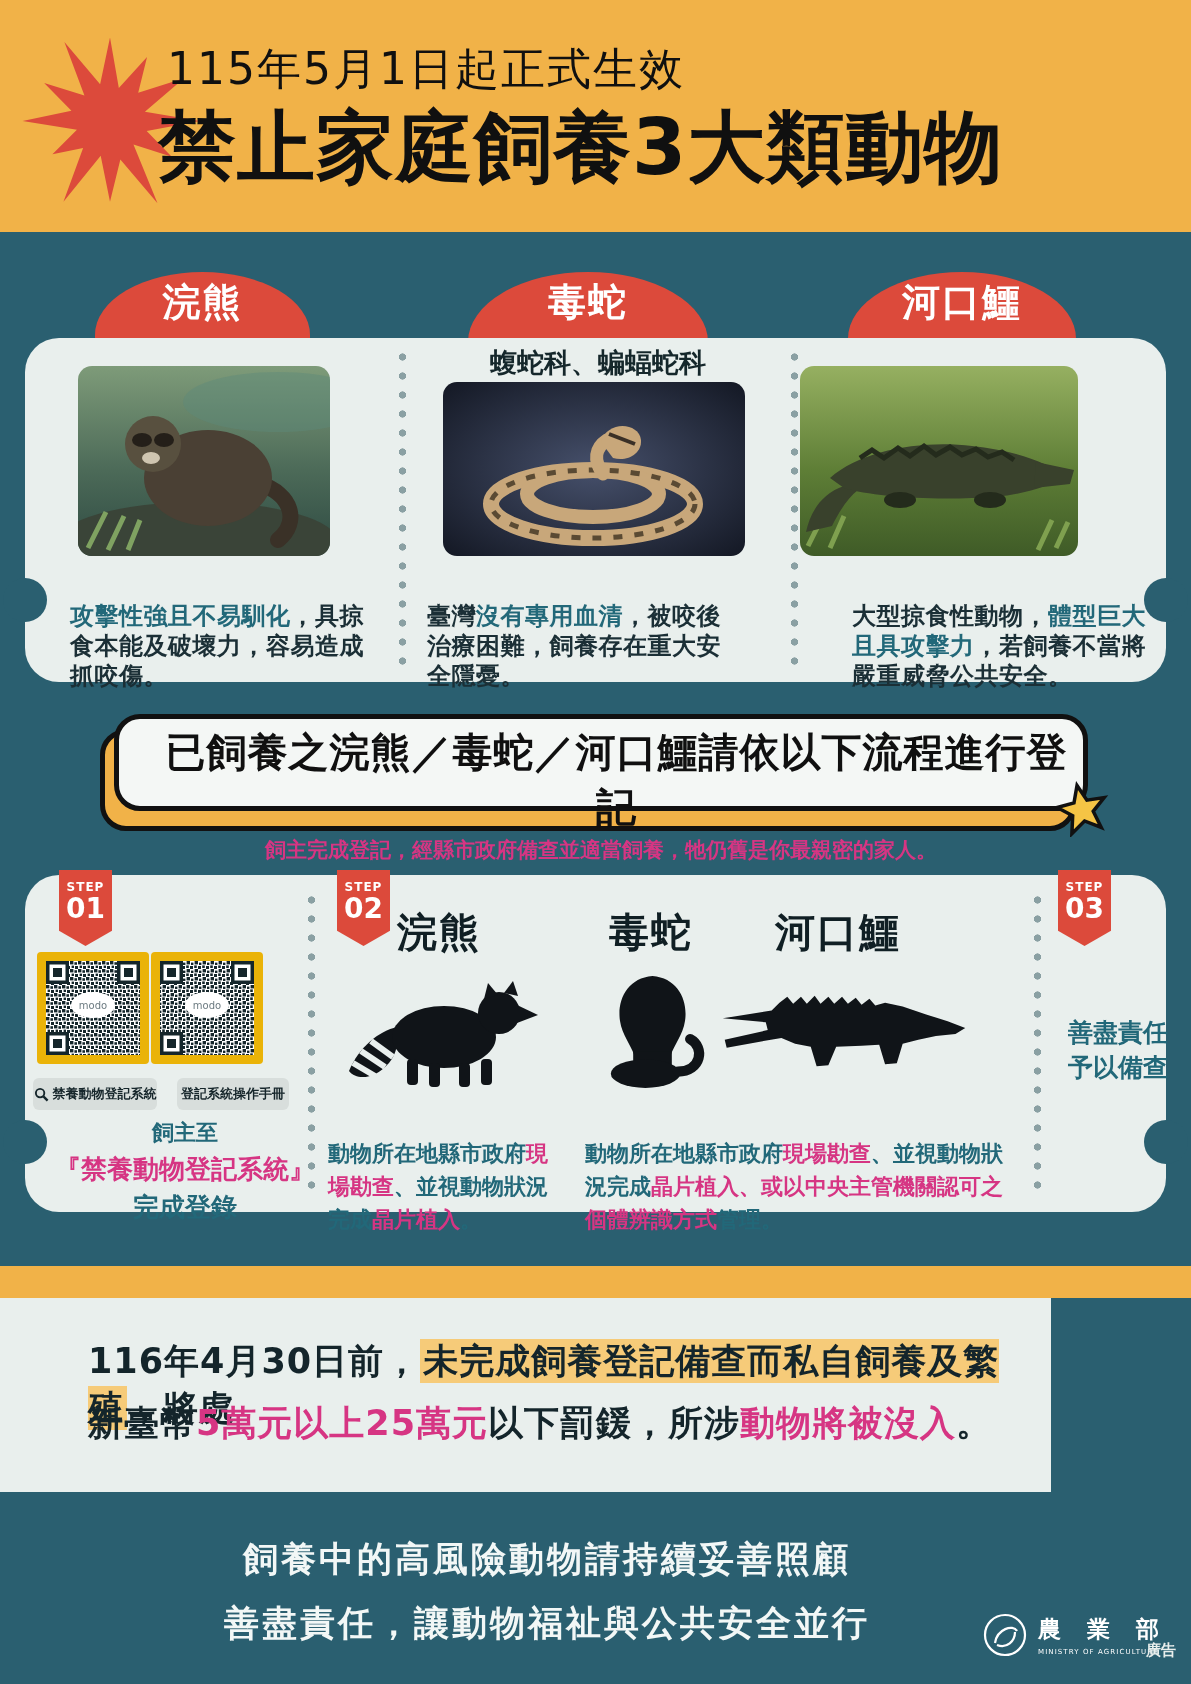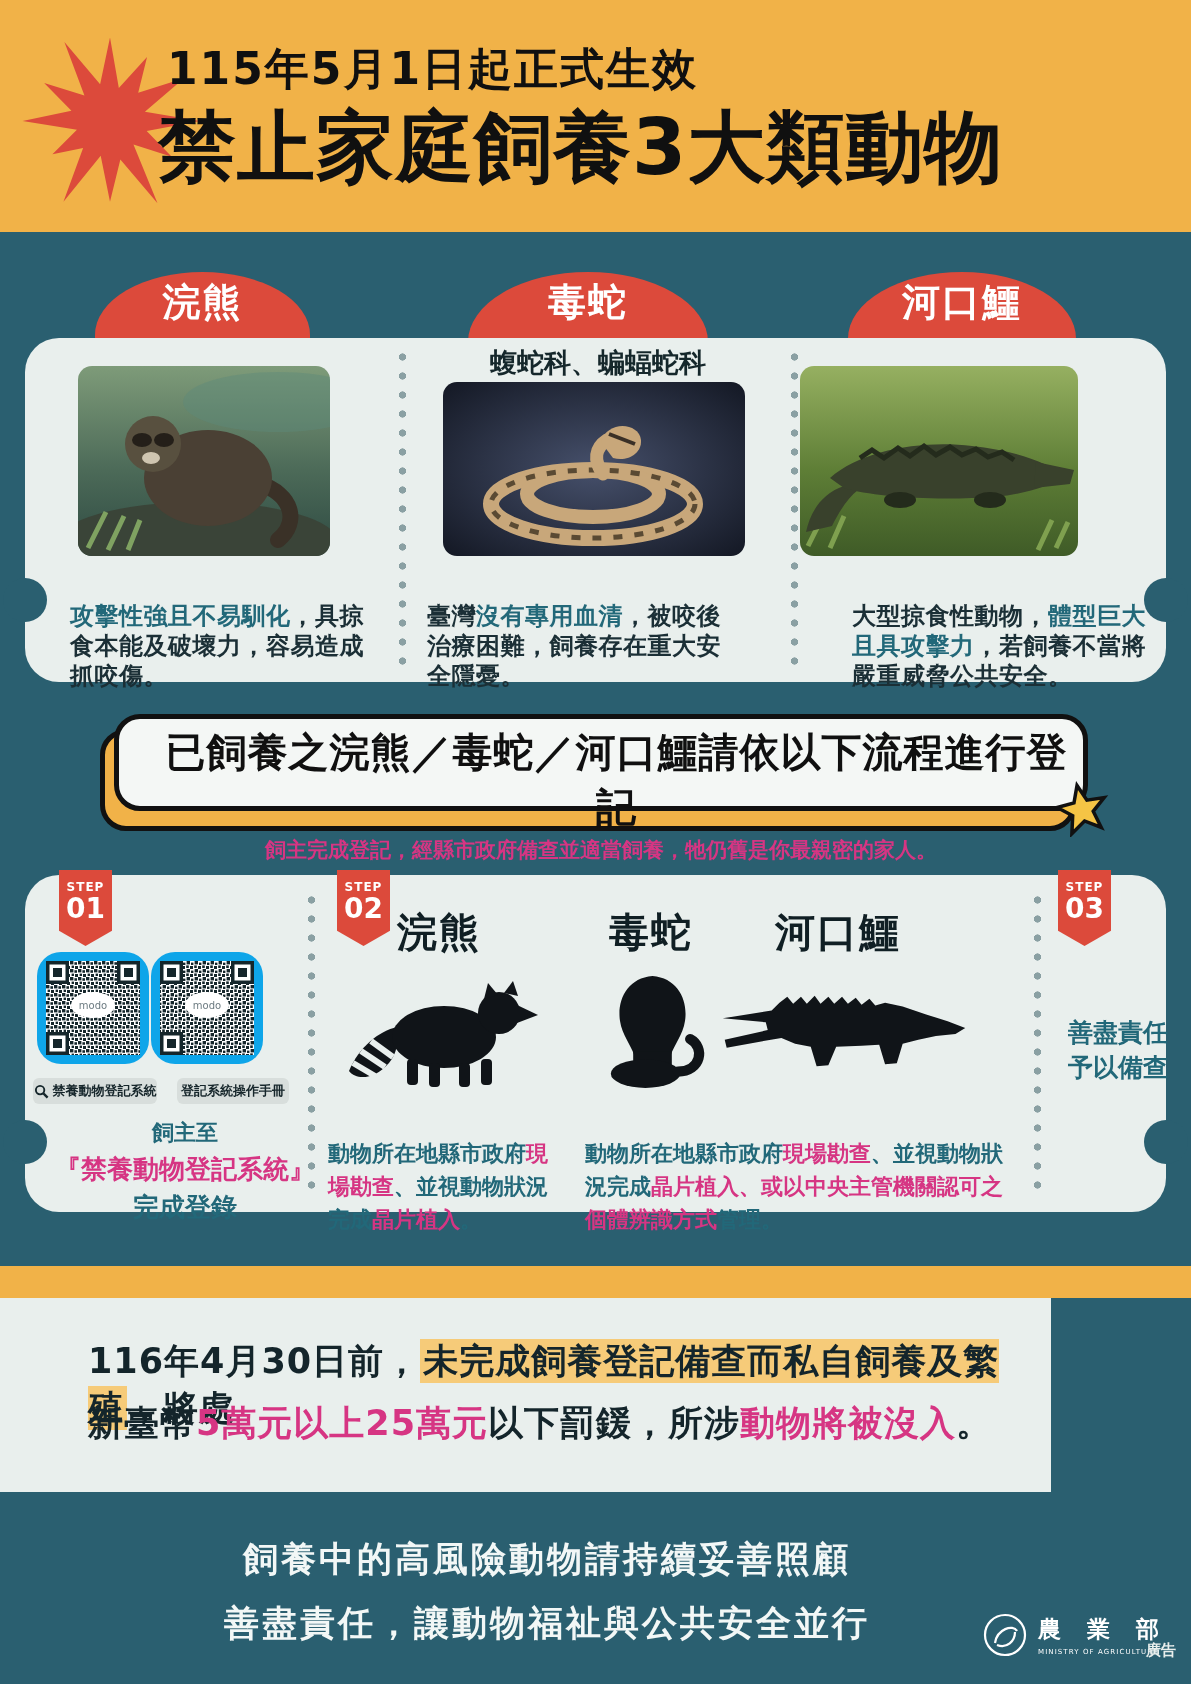--- a/index.html
+++ b/index.html
@@ -1,20 +1,20 @@
 <!DOCTYPE html>
 <html><head>
 <meta charset="utf-8">
 <style>
   html,body{margin:0;padding:0;background:#444;}
   .poster{position:relative;width:1191px;height:1684px;background:#2A5F70;overflow:hidden;
           font-family:"DejaVu Sans","Liberation Sans",sans-serif;}
   
   .header{position:absolute;left:0;top:0;width:1191px;height:232px;background:#F1B248;}
-  .hline1{position:absolute;left:167px;top:40px;font-size:44px;font-weight:700;color:#101010;letter-spacing:2px;}
+  .hline1{position:absolute;left:167px;top:40px;font-size:44px;font-weight:400;color:#101010;letter-spacing:2px;}
   .hline2{position:absolute;left:158px;top:96px;font-size:78px;font-weight:900;color:#101010;letter-spacing:1px;}
   .starburst{position:absolute;left:10px;top:26px;}
   
   .pill{position:absolute;top:272px;height:70px;background:#DC4A3B;border-radius:120px 120px 0 0/70px 70px 0 0;
         color:#fff;font-weight:900;font-size:38px;display:flex;align-items:center;justify-content:center;
         padding-bottom:10px;box-sizing:border-box;z-index:1;letter-spacing:2px;}
   .pill1{left:95px;width:215px;} .pill2{left:468px;width:240px;} .pill3{left:848px;width:228px;}
   
   .card{position:absolute;left:25px;width:1141px;background:#E9EFED;border-radius:34px;z-index:2;}
   .cats-card{top:338px;height:344px;}
@@ -36,24 +36,24 @@
                border-radius:26px;text-align:center;}
   .banner-title{margin-top:6px;font-size:40px;font-weight:900;color:#101010;letter-spacing:1px;padding-left:31px;}
   .banner-sub{margin-top:1px;font-size:21px;font-weight:900;color:#D63583;}
   .banner-star{position:absolute;right:-22px;bottom:-26px;}
   
   .ribbon{position:absolute;top:-5px;width:53px;height:76px;background:#DC4A3B;color:#fff;text-align:center;
           clip-path:polygon(0 0,100% 0,100% 80%,50% 100%,0 80%);font-weight:800;z-index:4;}
   .ribbon .s{font-size:12px;letter-spacing:1px;margin-top:10px;}
   .ribbon .n{font-size:28px;line-height:1.05;font-weight:800;}
   .r1{left:34px;} .r2{left:312px;} .r3{left:1033px;}
-  .qr{position:absolute;top:77px;width:112px;height:112px;background:#0ea5e9;border-radius:24px;box-sizing:border-box;padding:9px;}
+  .qr{position:absolute;top:77px;width:112px;height:112px;background:#eab308;border-radius:4px;box-sizing:border-box;padding:9px;}
   .qr1{left:12px;} .qr2{left:126px;}
   .qr svg{display:block;width:94px;height:94px;}
-  .qr-label{position:absolute;top:203px;height:26px;background:#D8DEDC;border-radius:6px;color:#16262B;
+  .qr-label{position:absolute;top:203px;height:32px;background:#D8DEDC;border-radius:6px;color:#16262B;
             font-size:13px;font-weight:800;display:flex;align-items:center;justify-content:center;gap:4px;box-sizing:border-box;}
   .ql1{left:8px;width:124px;} .ql2{left:152px;width:112px;}
   .s1cap{position:absolute;left:18px;top:243px;width:284px;text-align:center;font-weight:800;}
   .s1cap .c1{font-size:22px;color:#226879;}
   .s1cap .c2{font-size:26px;color:#D63583;font-weight:900;margin-top:4px;}
   .s1cap .c3{font-size:26px;color:#226879;margin-top:3px;}
   .animal-label{position:absolute;top:30px;font-size:40px;font-weight:900;color:#101F24;text-align:center;letter-spacing:2px;}
   .a1{left:334px;width:160px;} .a2{left:546px;width:160px;} .a3{left:723px;width:180px;}
   .sil{position:absolute;}
   .step2-text{position:absolute;top:240px;font-size:22px;font-weight:800;line-height:33px;color:#226879;}

